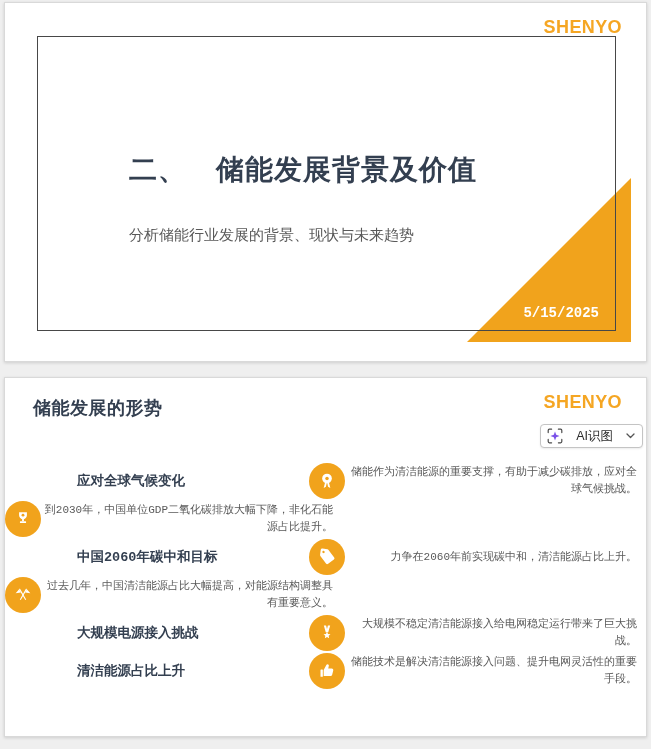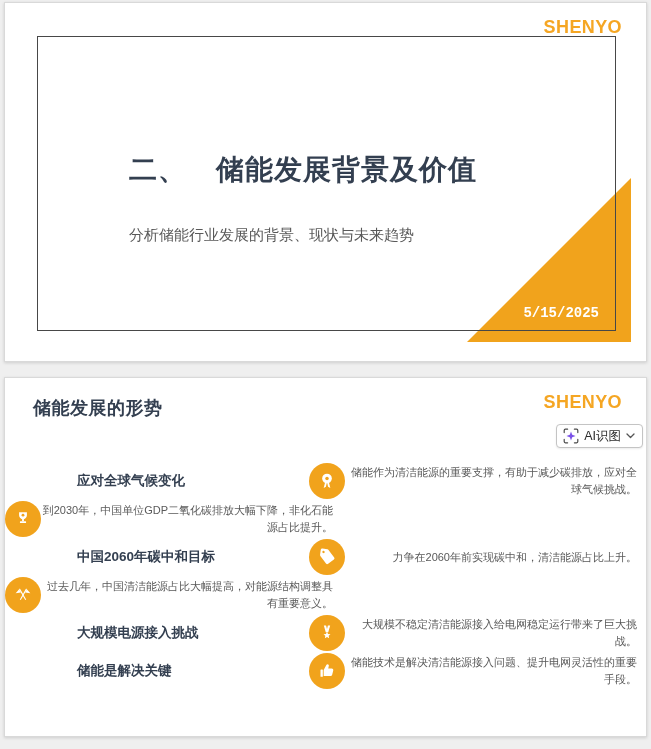--- a/index.html
+++ b/index.html
@@ -62,35 +62,35 @@
 
   
   .s2-title {
     position: absolute; top: 18px; left: 28px;
     font-size: 18px; font-weight: bold; color: #333F50;
     letter-spacing: 0.5px;
   }
   .ai-btn {
     position: absolute; top: 46px; right: 3px;
     height: 24px; box-sizing: border-box;
-    display: flex; align-items: center; gap: 5px;
+    display: flex; align-items: center; gap: 13px;
     background: #ffffff;
     border: 1px solid #c4c4c4; border-radius: 4px;
     padding: 0 7px 0 6px;
     box-shadow: 0 1px 2px rgba(0,0,0,0.08);
     cursor: pointer;
   }
   .ai-btn-label { font-size: 12.5px; color: #2b2b2b; }
   .ai-btn svg { display: block; }
 
   .rows {
     position: absolute; top: 84px; left: 0; right: 0;
   }
   .feature-row {
-    display: flex; align-items: center; height: 38px;
+    display: flex; align-items: center; height: 38px; font-family: Liberation Mono, monospace;
   }
   .f-label {
     box-sizing: border-box; width: 304px; padding-left: 72px;
     font-size: 13.5px; font-weight: bold; color: #333F50;
   }
   .f-icon {
     flex: 0 0 36px; width: 36px; height: 36px;
     border-radius: 50%;
     background: #F1A31C;
     display: flex; align-items: center; justify-content: center;
@@ -198,21 +198,21 @@
       <div class="f-icon">
         <svg width="20" height="20" viewBox="0 0 24 24" fill="#fff">
           <path d="M8.2 3h2.7l1.1 4.2L13.1 3h2.7l-2.3 8.2h-3z"></path>
           <path d="M12 10.4l1.25 2.7 2.95.3-2.2 2 .6 2.9-2.6-1.5-2.6 1.5.6-2.9-2.2-2 2.95-.3z"></path>
         </svg>
       </div>
       <div class="f-desc">大规模不稳定清洁能源接入给电网稳定运行带来了巨大挑战。</div>
     </div>
 
     <div class="feature-row">
-      <div class="f-label">储能是解决关键</div>
+      <div class="f-label">清洁能源占比上升</div>
       <div class="f-icon">
         <svg width="20" height="20" viewBox="0 0 24 24" fill="#fff">
           <rect x="4.2" y="10.3" width="2.8" height="8.7" rx="0.5"></rect>
           <path d="M8 19V10.9l3.4-6.3c.3-.5.8-.8 1.4-.8.9 0 1.6.9 1.4 1.8L13.5 9h4.2c1.2 0 2.1 1.1 1.8 2.3l-1.3 5.2a2 2 0 0 1-1.9 1.5H8z"></path>
         </svg>
       </div>
       <div class="f-desc">储能技术是解决清洁能源接入问题、提升电网灵活性的重要手段。</div>
     </div>
 
   </div>

